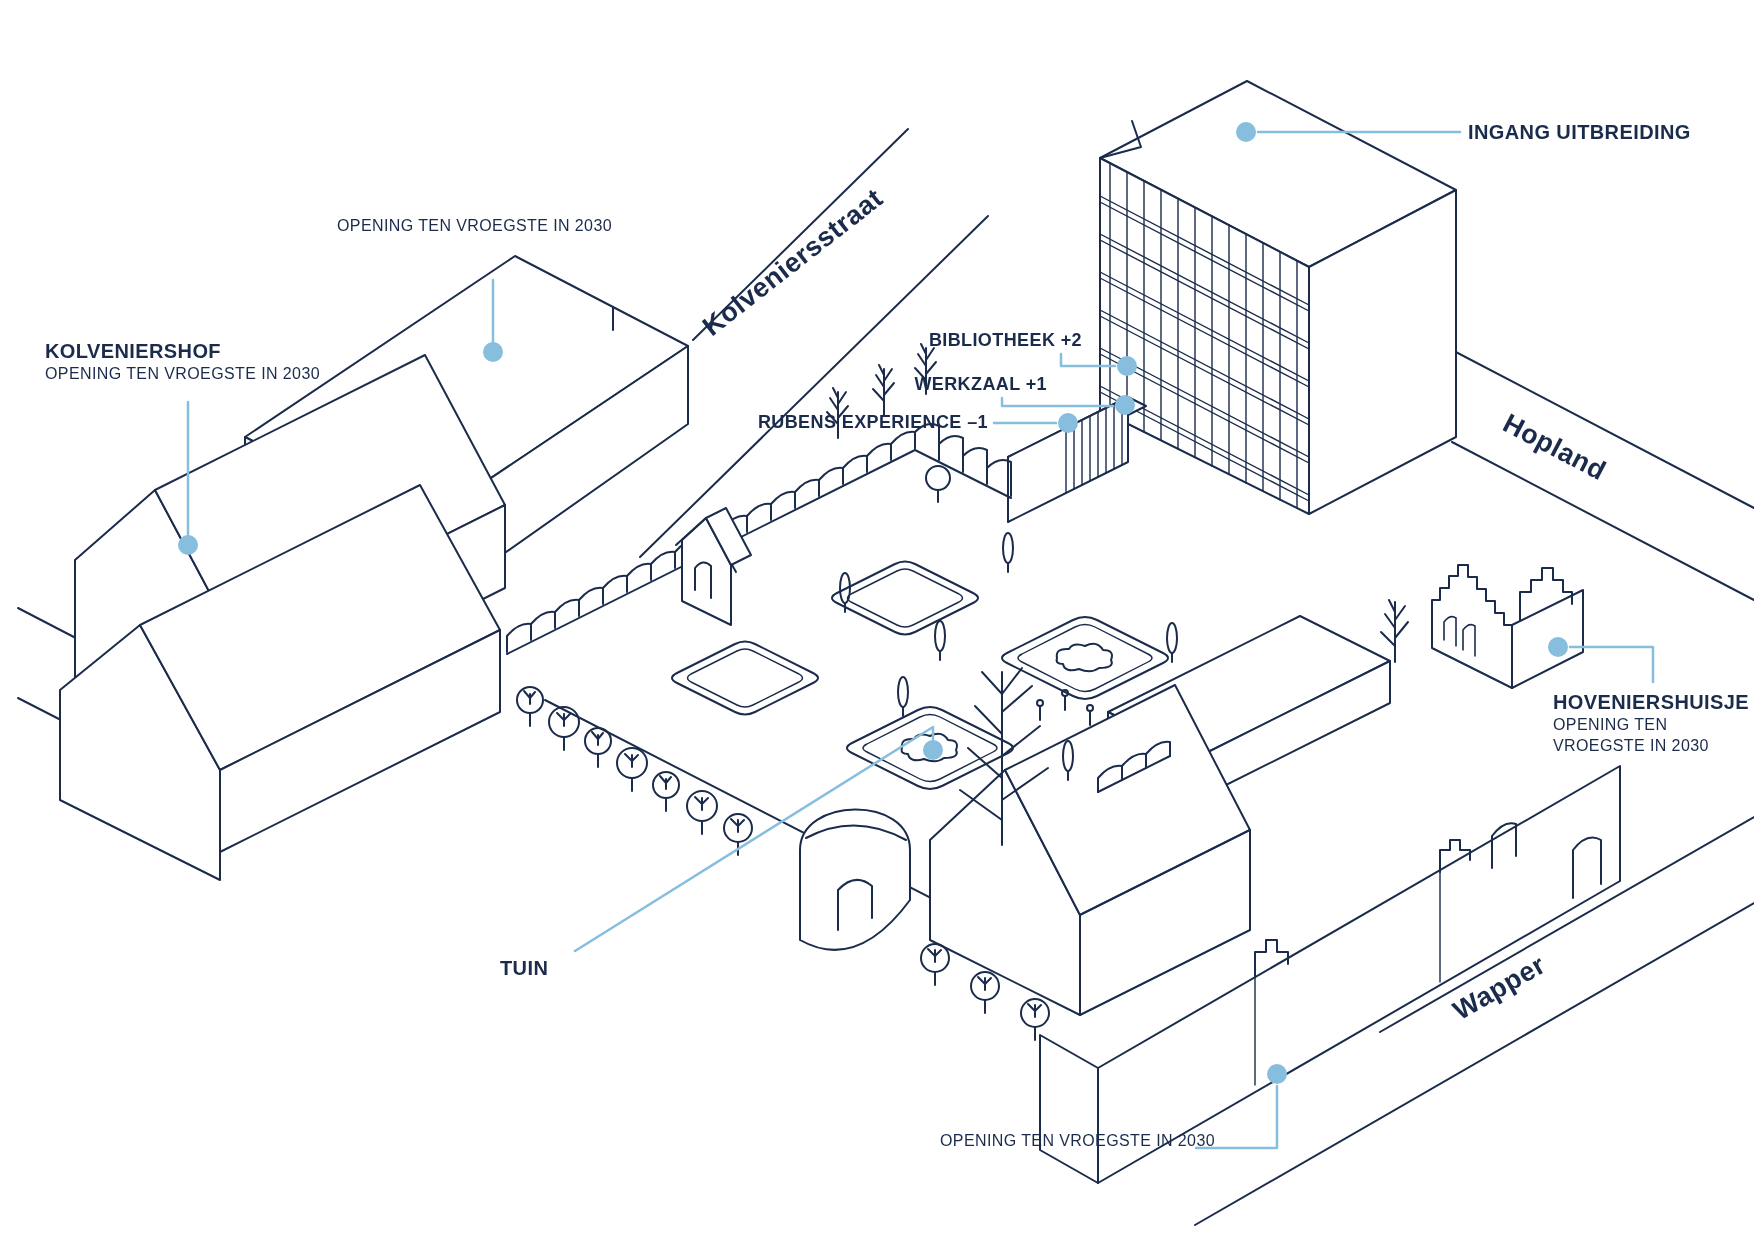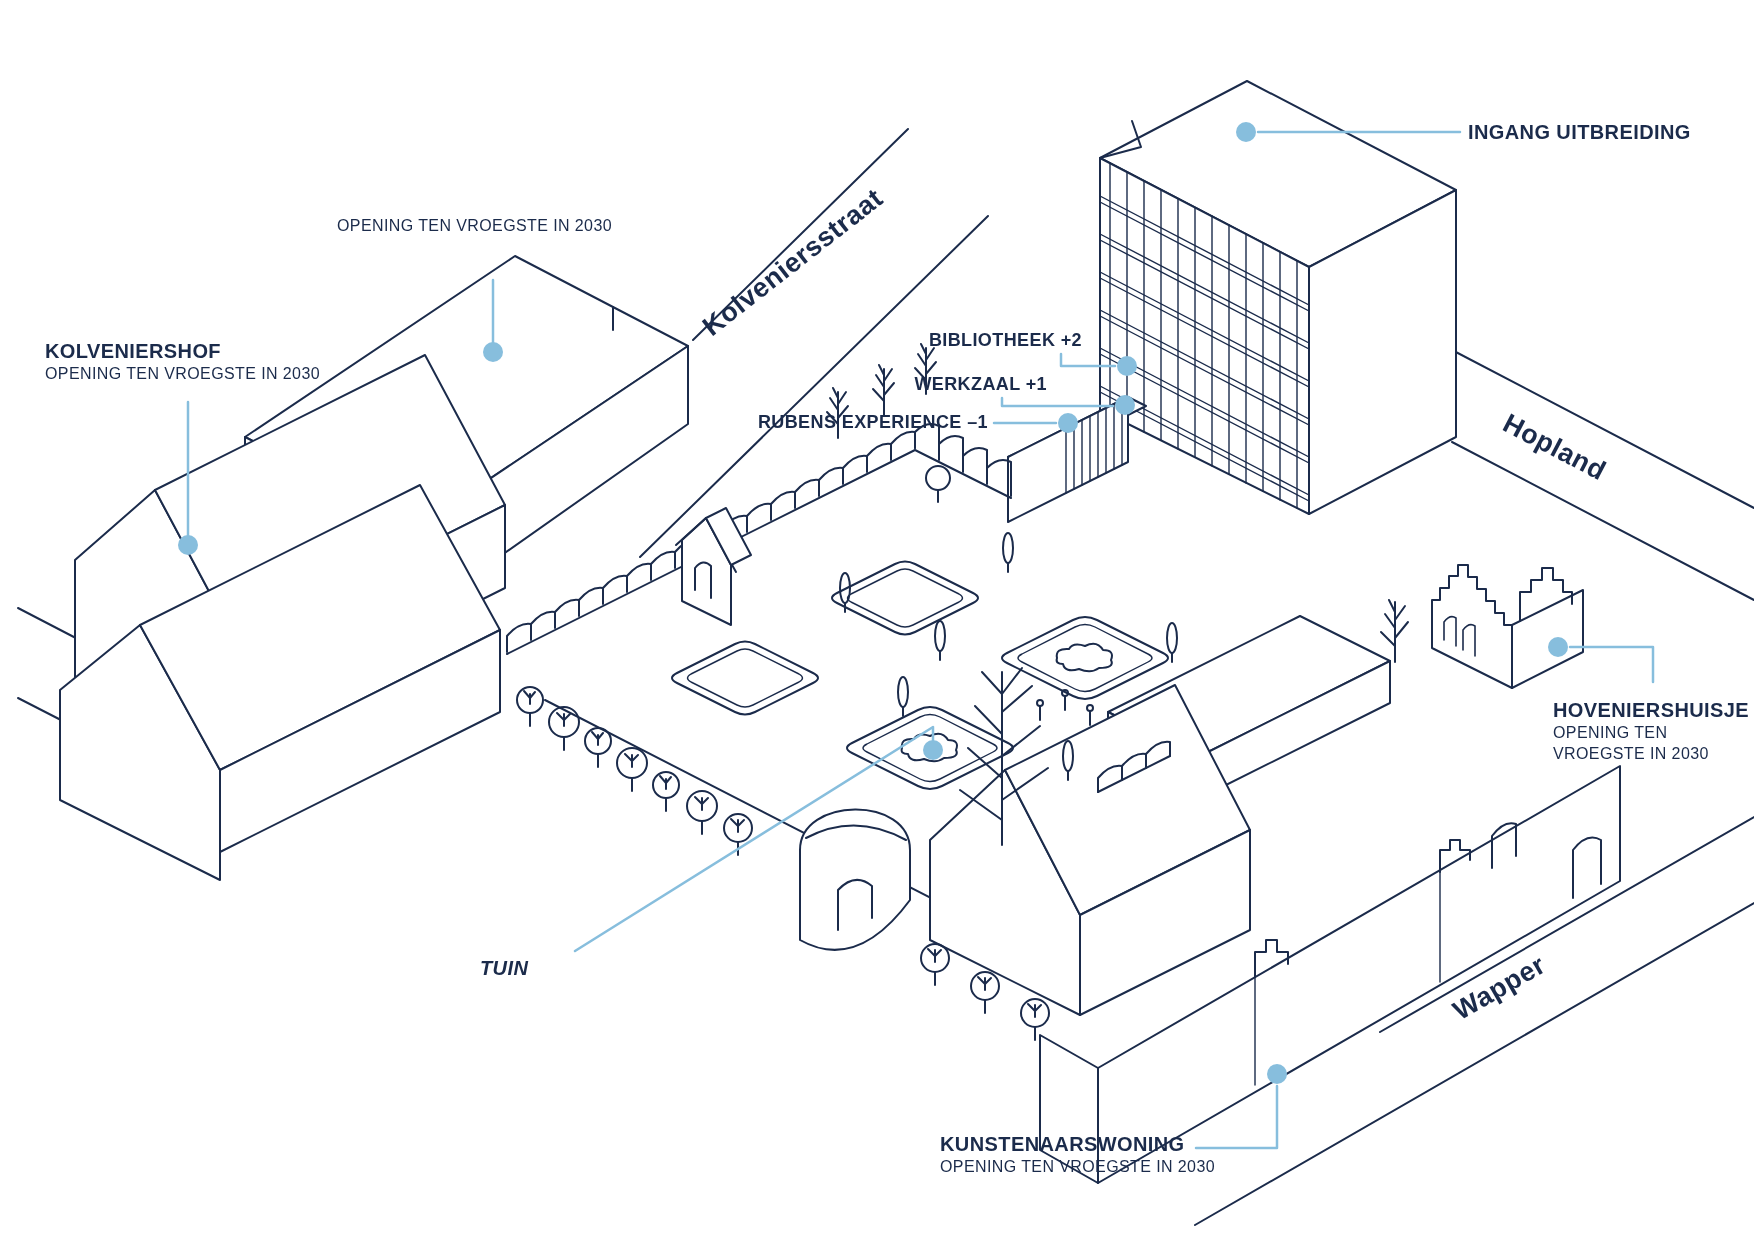--- a/index.html
+++ b/index.html
@@ -238,32 +238,31 @@
   </div>
 
   <div class="lbl small right" style="right:707px;top:373px;">
     <span class="t">WERKZAAL +1</span>
   </div>
 
   <div class="lbl small right" style="right:766px;top:411px;">
     <span class="t">RUBENS EXPERIENCE –1</span>
   </div>
 
-  <div class="lbl" style="left:1553px;top:689px;margin-top:8px;">
+  <div class="lbl" style="left:1553px;top:689px;">
     <span class="t">HOVENIERSHUISJE</span>
     <span class="s">OPENING TEN</span>
     <span class="s">VROEGSTE IN 2030</span>
   </div>
 
-  <div class="lbl" style="left:480px;top:955px;font-style:italic;">
+  <div class="lbl" style="left:500px;top:955px;">
     <span class="t">TUIN</span>
   </div>
 
   <div class="lbl" style="left:940px;top:1131px;">
-    <span class="t">KUNSTENAARSWONING</span>
     <span class="s">OPENING TEN VROEGSTE IN 2030</span>
   </div>
 
   <div class="street r-kol" style="left:697px;top:318px;">Kolveniersstraat</div>
   <div class="street r-hop" style="left:1512px;top:408px;">Hopland</div>
   <div class="street r-wap" style="left:1448px;top:1000px;">Wapper</div>
 
 </div>
 
 </body></html>

